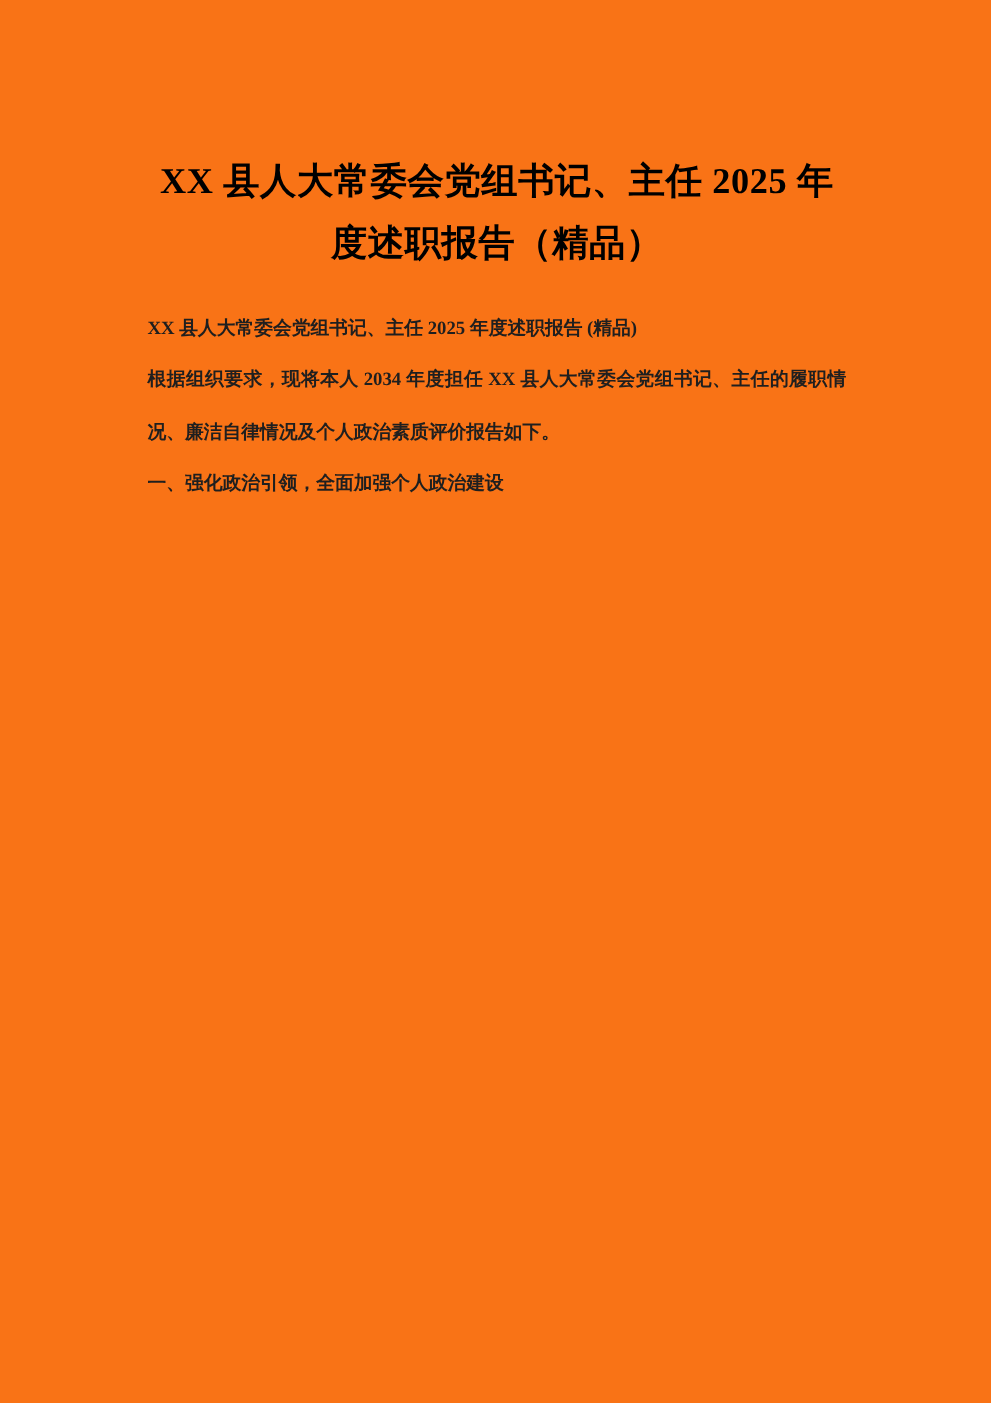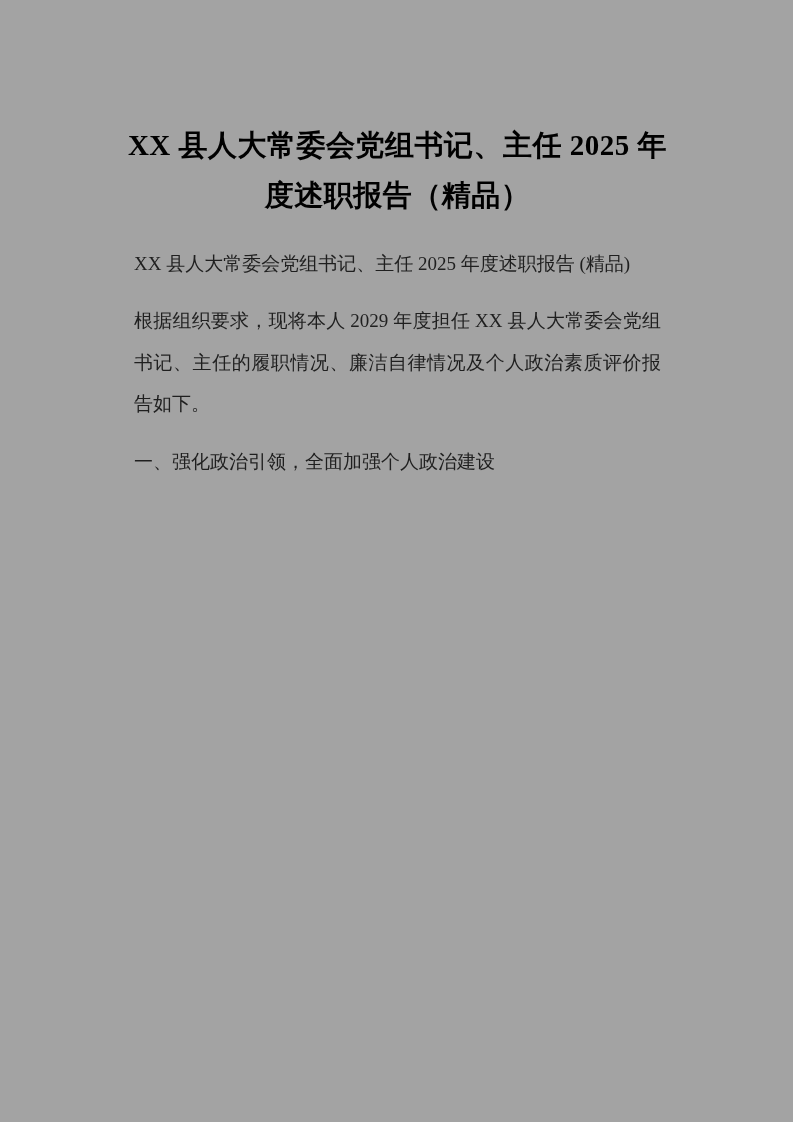--- a/index.html
+++ b/index.html
@@ -4,21 +4,21 @@
 <style>
   html, body {
     margin: 0;
     padding: 0;
     background: #ffffff;
   }
   .page {
     position: relative;
     width: 793px;
     height: 1122px;
-    background: #a3a3a3;
+    background: #f97316;
     overflow: hidden;
     font-family: "Liberation Serif", "DejaVu Serif", serif;
   }
   .content {
     box-sizing: border-box;
     width: 100%;
     height: 100%;
     padding: 120px 116px 0 118px;
   }
   .doc-title {
@@ -28,38 +28,38 @@
     line-height: 50px;
     font-weight: 700;
     text-align: center;
     color: #000000;
     letter-spacing: 0.5px;
   }
   .doc-body {
     margin-top: 23px;
   }
   .para {
-    margin: 16px;
+    margin: 0;
     padding: 0;
-    font-size: 19px;
+    font-size: 15px;
     line-height: 41.4px;
     text-align: justify;
     text-justify: inter-ideograph;
     color: #1f1f1f;
-    font-weight: 400;
+    font-weight: 700;
   }
 </style>
 </head>
 <body>
 
 <div class="page">
   <div class="content">
 
     <h1 class="doc-title">XX 县人大常委会党组书记、主任 2025 年度述职报告（精品）</h1>
 
     <div class="doc-body">
       <p class="para">XX 县人大常委会党组书记、主任 2025 年度述职报告 (精品)</p>
-      <p class="para">根据组织要求，现将本人 2029 年度担任 XX 县人大常委会党组书记、主任的履职情况、廉洁自律情况及个人政治素质评价报告如下。</p>
+      <p class="para">根据组织要求，现将本人 2034 年度担任 XX 县人大常委会党组书记、主任的履职情况、廉洁自律情况及个人政治素质评价报告如下。</p>
       <p class="para">一、强化政治引领，全面加强个人政治建设</p>
     </div>
 
   </div>
 </div>
 
 </body></html>

